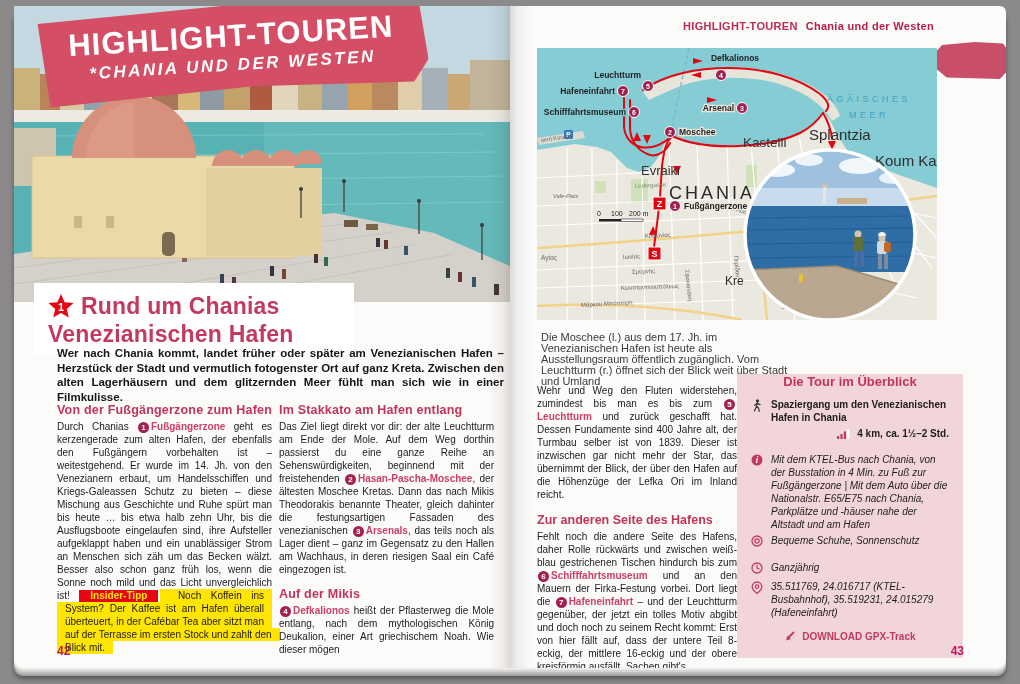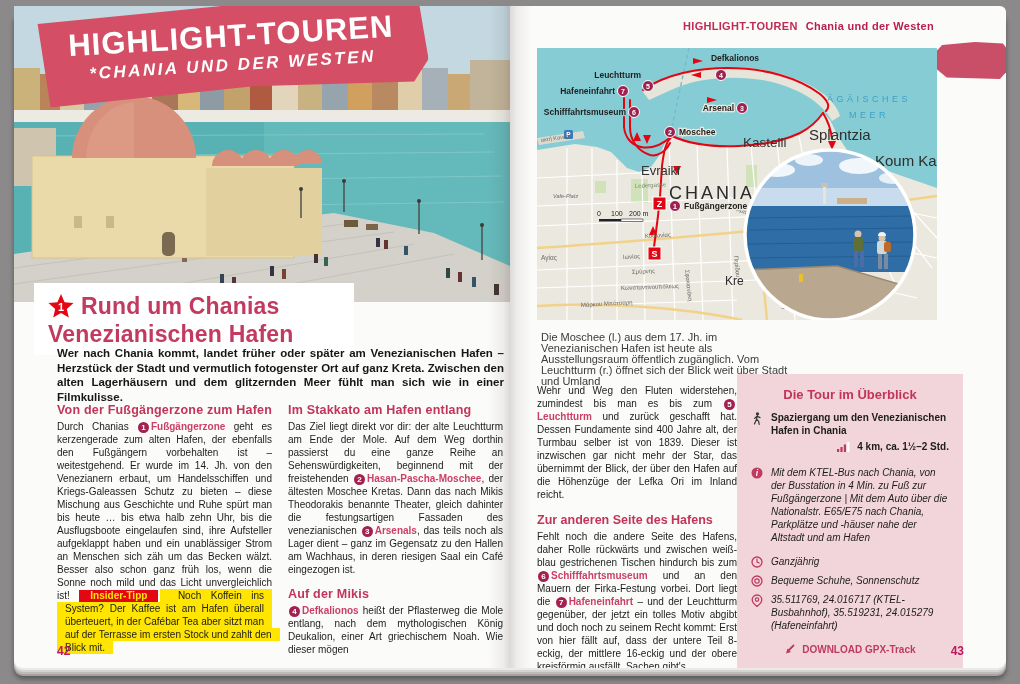--- a/index.html
+++ b/index.html
@@ -21,21 +21,21 @@
     clip-path:polygon(1% 14%,98% 0%,100% 74%,96% 96%,55% 91%,3% 100%);
     display:flex;flex-direction:column;align-items:center;justify-content:center;}
   .banner-title{color:#fff;font-weight:bold;font-size:31px;letter-spacing:1px;line-height:34px;}
   .banner-sub{color:#fff;font-weight:bold;font-style:italic;font-size:17px;letter-spacing:2.5px;margin-top:2px;}
   .title-card{position:absolute;left:20px;top:277px;width:292px;background:#fff;padding:10px 14px 8px;}
   .t-line{display:flex;align-items:center;gap:7px;}
   .t-text{color:#c23a5f;font-weight:bold;font-size:23px;line-height:26px;letter-spacing:.2px;}
   .star{width:26px;height:26px;flex:none;position:relative;}
   .intro{position:absolute;left:43px;top:340px;width:447px;margin:0;font-size:11.5px;line-height:14.5px;
     font-weight:bold;color:#161616;text-align:justify;}
-  .cols{position:absolute;left:43px;top:397px;width:447px;display:flex;gap:16px;}
+  .cols{position:absolute;left:43px;top:397px;width:447px;display:flex;gap:7px;}
   .col{width:215px;}
   .col h3{margin:0 0 3px;font-size:12.5px;color:#c23458;letter-spacing:.2px;}
   .col h3.mt{margin-top:11px;}
   .body{margin:0;font-size:10px;line-height:13px;color:#1c1c1c;text-align:justify;}
   .num{display:inline-block;width:11px;height:11px;border-radius:50%;background:#a32050;color:#fff;
     font-size:8px;font-weight:bold;text-align:center;line-height:11px;vertical-align:.5px;margin:0 2px 0 1px;}
   .lnk{color:#cb3f66;font-weight:bold;}
   .tiplabel{background:#e30613;color:#ffe500;font-weight:bold;padding:0 11px 1px;margin-right:2px;}
   .hl{background:#ffe500;padding:1px 8px;box-decoration-break:clone;-webkit-box-decoration-break:clone;}
   .pagenum{position:absolute;top:638px;font-size:12px;font-weight:bold;color:#be185d;}
@@ -43,21 +43,21 @@
   
   .rp-header{position:absolute;top:14px;right:72px;font-size:11px;font-weight:bold;color:#c22a56;letter-spacing:.3px;}
   .rp-header .sec{margin-left:8px;color:#b81e4e;}
   .blob{position:absolute;right:-3px;top:36px;width:76px;height:37px;background:#c94e68;
     clip-path:polygon(0 35%,12% 8%,55% 0,92% 4%,100% 25%,99% 75%,88% 100%,18% 96%,3% 70%);}
   .mapbox{position:absolute;left:27px;top:42px;width:400px;height:272px;}
   .caption{position:absolute;left:27px;top:322px;width:252px;margin:4px;font-size:11px;line-height:11px;
     color:#3a3a3a;}
   .rcol1{position:absolute;left:27px;top:378px;width:200px;}
   .rcol1 h3{margin:12px 0 3px;font-size:12.5px;color:#c23458;}
-  .obox{position:absolute;left:227px;top:368px;width:198px;background:#f2d5da;padding:13px 14px 14px;}
+  .obox{position:absolute;left:227px;top:368px;width:198px;background:#f2d5da;padding:0 14px 14px;}
   .obox-title{text-align:center;color:#c23458;font-weight:bold;font-size:13px;margin-bottom:9px;}
   .oitem{display:flex;gap:6px;margin-bottom:3px;font-size:10px;line-height:13px;color:#1c1c1c;}
   .oitem .ic{flex:none;width:14px;padding-top:1px;}
   .oitem.b{font-weight:bold;justify-content:flex-end;}
   .oitem.i{font-style:italic;}
   .oitem.gap{margin-top:11px;}
   .download{margin-top:12px;text-align:center;color:#bf3a5e;font-weight:bold;font-size:10px;}
   .download .ic{display:inline-block;vertical-align:-2px;margin-right:4px;}
   text{font-family:"Liberation Sans",sans-serif;}
 </style>
@@ -427,35 +427,35 @@
             </svg></span>
         <span>4 km, ca. 1½–2 Std.</span>
       </div>
       <div class="oitem i gap">
         <span class="ic"><svg width="12" height="12" viewBox="0 0 12 12">
               <circle cx="6" cy="6" r="5.5" fill="#bf3a5e"></circle>
               <text x="6" y="9" text-anchor="middle" font-size="8.5" font-style="italic" font-weight="bold" fill="#fff">i</text>
             </svg></span>
         <span>Mit dem KTEL-Bus nach Chania, von der Busstation in 4 Min. zu Fuß zur Fußgängerzone | Mit dem Auto über die Nationalstr. E65/E75 nach Chania, Parkplätze und -häuser nahe der Altstadt und am Hafen</span>
       </div>
+      <div class="oitem i">
+        <span class="ic"><svg width="12" height="12" viewBox="0 0 12 12">
+              <circle cx="6" cy="6" r="5" fill="none" stroke="#bf3a5e" stroke-width="1.3"></circle>
+              <circle cx="6" cy="6" r="2.2" fill="none" stroke="#bf3a5e" stroke-width="1.2"></circle>
+            </svg></span>
+        <span>Bequeme Schuhe, Sonnenschutz</span>
+      </div>
       <div class="oitem i gap">
         <span class="ic"><svg width="12" height="12" viewBox="0 0 12 12">
               <circle cx="6" cy="6" r="5" fill="none" stroke="#bf3a5e" stroke-width="1.3"></circle>
               <path d="M6,3.2 L6,6 L8.2,7" stroke="#bf3a5e" stroke-width="1.2" fill="none" stroke-linecap="round"></path>
             </svg></span>
         <span>Ganzjährig</span>
       </div>
       <div class="oitem i">
-        <span class="ic"><svg width="12" height="12" viewBox="0 0 12 12">
-              <circle cx="6" cy="6" r="5" fill="none" stroke="#bf3a5e" stroke-width="1.3"></circle>
-              <circle cx="6" cy="6" r="2.2" fill="none" stroke="#bf3a5e" stroke-width="1.2"></circle>
-            </svg></span>
-        <span>Bequeme Schuhe, Sonnenschutz</span>
-      </div>
-      <div class="oitem i">
         <span class="ic"><svg width="12" height="13" viewBox="0 0 12 13">
               <path d="M6,1 C3.2,1 1.2,3.1 1.2,5.7 C1.2,8.8 6,12.4 6,12.4 C6,12.4 10.8,8.8 10.8,5.7 C10.8,3.1 8.8,1 6,1 Z" fill="none" stroke="#bf3a5e" stroke-width="1.3"></path>
               <circle cx="6" cy="5.6" r="1.7" fill="none" stroke="#bf3a5e" stroke-width="1.2"></circle>
             </svg></span>
         <span>35.511769, 24.016717 (KTEL-Busbahnhof), 35.519231, 24.015279 (Hafeneinfahrt)</span>
       </div>
       <div class="download">
         <span class="ic"><svg width="11" height="11" viewBox="0 0 11 11">
               <path d="M9.5,1.5 L4,7" stroke="#bf3a5e" stroke-width="1.8" stroke-linecap="round"></path>
               <path d="M2,9.5 L7,8 L3.5,4.5 Z" fill="#bf3a5e"></path>

